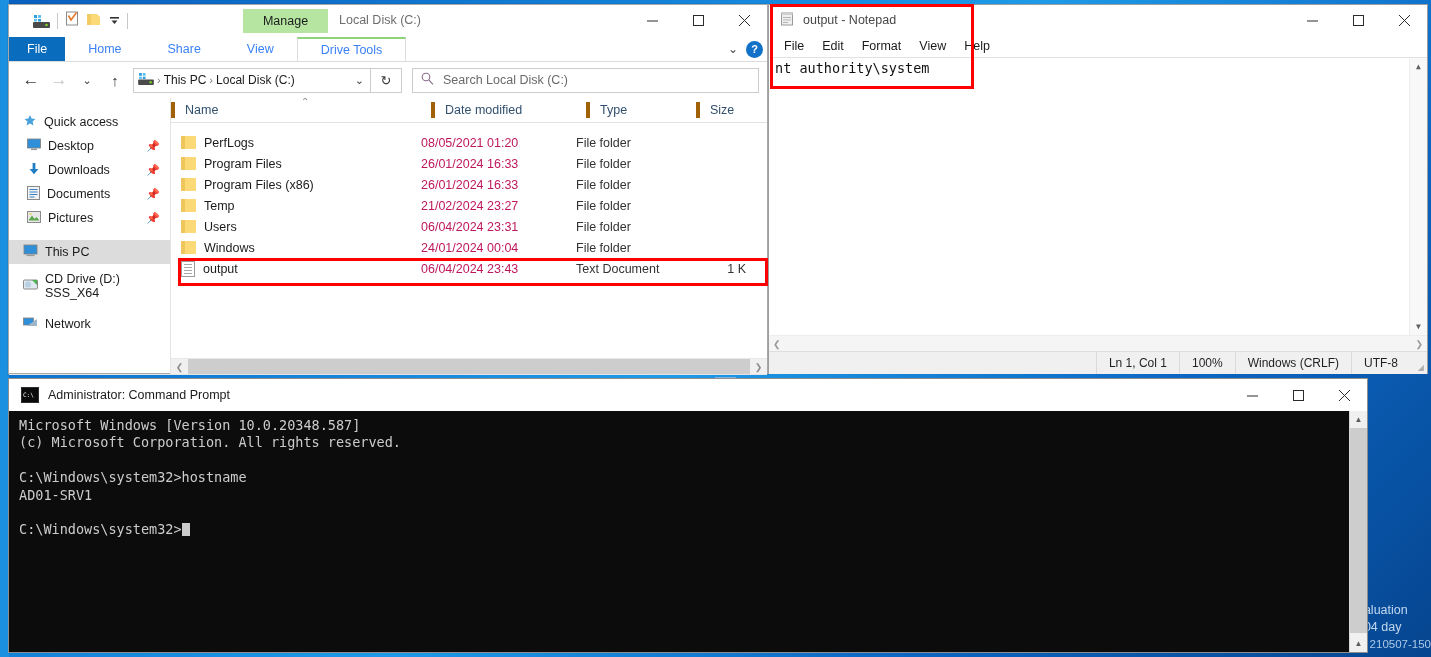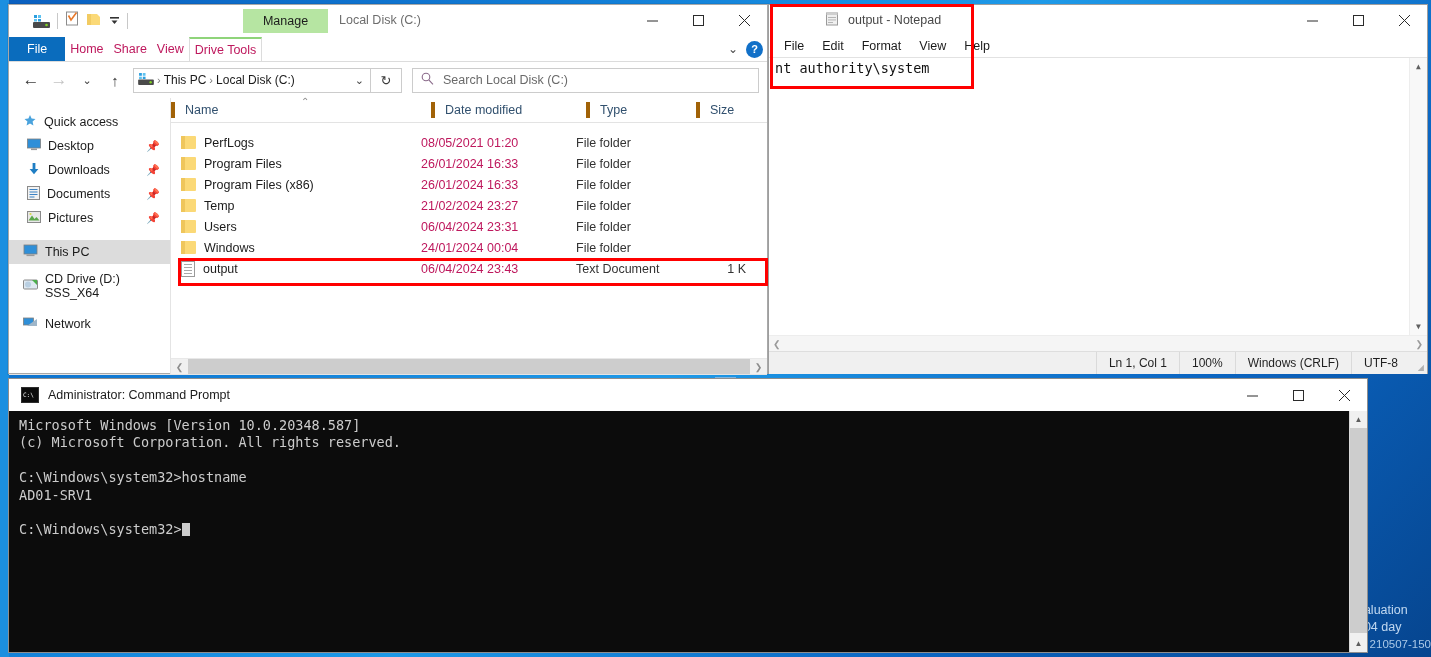--- a/index.html
+++ b/index.html
@@ -26,21 +26,21 @@
   #explorer{left:8px;top:4px;width:760px;height:370px;border:1px solid #a8a8a8;
       box-shadow:0 0 0 1px rgba(0,0,0,.06);}
   #exp-titlebar{position:relative;height:32px;background:#fff;}
   #qat{position:absolute;left:24px;top:6px;display:flex;align-items:center;gap:7px;}
   .qat-sep{width:1px;height:16px;background:#c8c8c8;}
   #manage-tab{position:absolute;left:234px;top:4px;width:85px;height:24px;background:#b6e5a2;
       display:flex;align-items:center;justify-content:center;font-size:12.5px;color:#1c1c1c;}
   #exp-title{position:absolute;left:330px;top:8px;font-size:12.5px;color:#6d6d6d;}
   #exp-ribbon{position:relative;height:24px;background:#fff;border-bottom:1px solid #dcdcdc;}
   #exp-tabs{display:flex;height:24px;font-size:12.5px;align-items:stretch;}
-  .exp-tab{display:flex;align-items:center;padding:0 5px;color:#be185d;}
+  .exp-tab{display:flex;align-items:center;padding:0 23px;color:#3b82f6;}
   .exp-tab.active{background:#0a6cbd;color:#fff;padding:0 18px;}
   .exp-tab.contextual{border:1px solid #dcdcdc;border-bottom:none;border-top:2px solid #8fd47a;background:#fff;}
   #ribbon-right{position:absolute;right:4px;top:0;height:24px;display:flex;align-items:center;gap:8px;}
   #help-btn{width:17px;height:17px;border-radius:50%;background:#1170c8;color:#fff;font-size:11px;
       display:flex;align-items:center;justify-content:center;font-weight:bold;}
   #exp-navbar{height:36px;display:flex;align-items:center;gap:0;padding:0 8px;background:#fff;}
   .nav-ico{width:28px;height:28px;display:flex;align-items:center;justify-content:center;color:#3b3b3b;}
   .nav-ico.dim{color:#c3c3c3;}
   #addressbar{flex:0 0 auto;width:228px;height:23px;border:1px solid #cccccc;background:#fff;display:flex;
       align-items:center;padding:0 4px;margin-left:4px;font-size:12px;color:#1b1b1b;gap:3px;}
@@ -79,21 +79,21 @@
   #hs-thumb{flex:1;height:15px;background:#cdcdcd;}
   #exp-status{height:24px;border-top:1px solid #e4e4e4;display:flex;align-items:center;
       font-size:12px;color:#1b1b1b;padding-left:14px;position:relative;}
   #status-sep{width:1px;height:13px;background:#d2d2d2;margin-left:14px;}
   #viewbtns{position:absolute;right:8px;top:3px;display:flex;gap:5px;}
   .viewbtn{width:19px;height:17px;display:flex;align-items:center;justify-content:center;}
   .viewbtn.active{background:#cce5f7;outline:1px solid #7fb5e0;}
 
   
   #notepad{left:768px;top:4px;width:660px;height:370px;border:1px solid #9e9e9e;}
-  #np-title{height:30px;position:relative;display:flex;align-items:center;padding-left:18px;gap:8px;margin-left:38px;}
+  #np-title{height:30px;position:relative;display:flex;align-items:center;padding-left:11px;gap:8px;}
   #np-title span.t{font-size:12.5px;color:#474747;}
   #np-menu{height:22px;display:flex;align-items:center;gap:0;padding-left:6px;font-size:12.5px;color:#1b1b1b;}
   .np-mi{padding:0 9px;}
   #np-text{height:calc(100% - 30px - 22px - 16px - 22px);border-top:1px solid #e2e2e2;position:relative;
       font-family:"DejaVu Sans Mono", monospace;font-size:13.5px;color:#111;padding:2px 0 0 6px;box-sizing:border-box;}
   #np-vscroll{position:absolute;right:0;top:0;width:17px;height:100%;background:#f8f8f8;border-left:1px solid #ededed;}
   #np-vs-up,#np-vs-dn{height:17px;display:flex;align-items:center;justify-content:center;color:#5f5f5f;font-size:8px;}
   #np-vs-dn{position:absolute;bottom:0;width:100%;}
   #np-hscroll{height:16px;background:#f5f5f5;border-top:1px solid #ededed;display:flex;align-items:center;
       justify-content:space-between;padding:0 4px;color:#9a9a9a;font-size:9px;box-sizing:border-box;}

